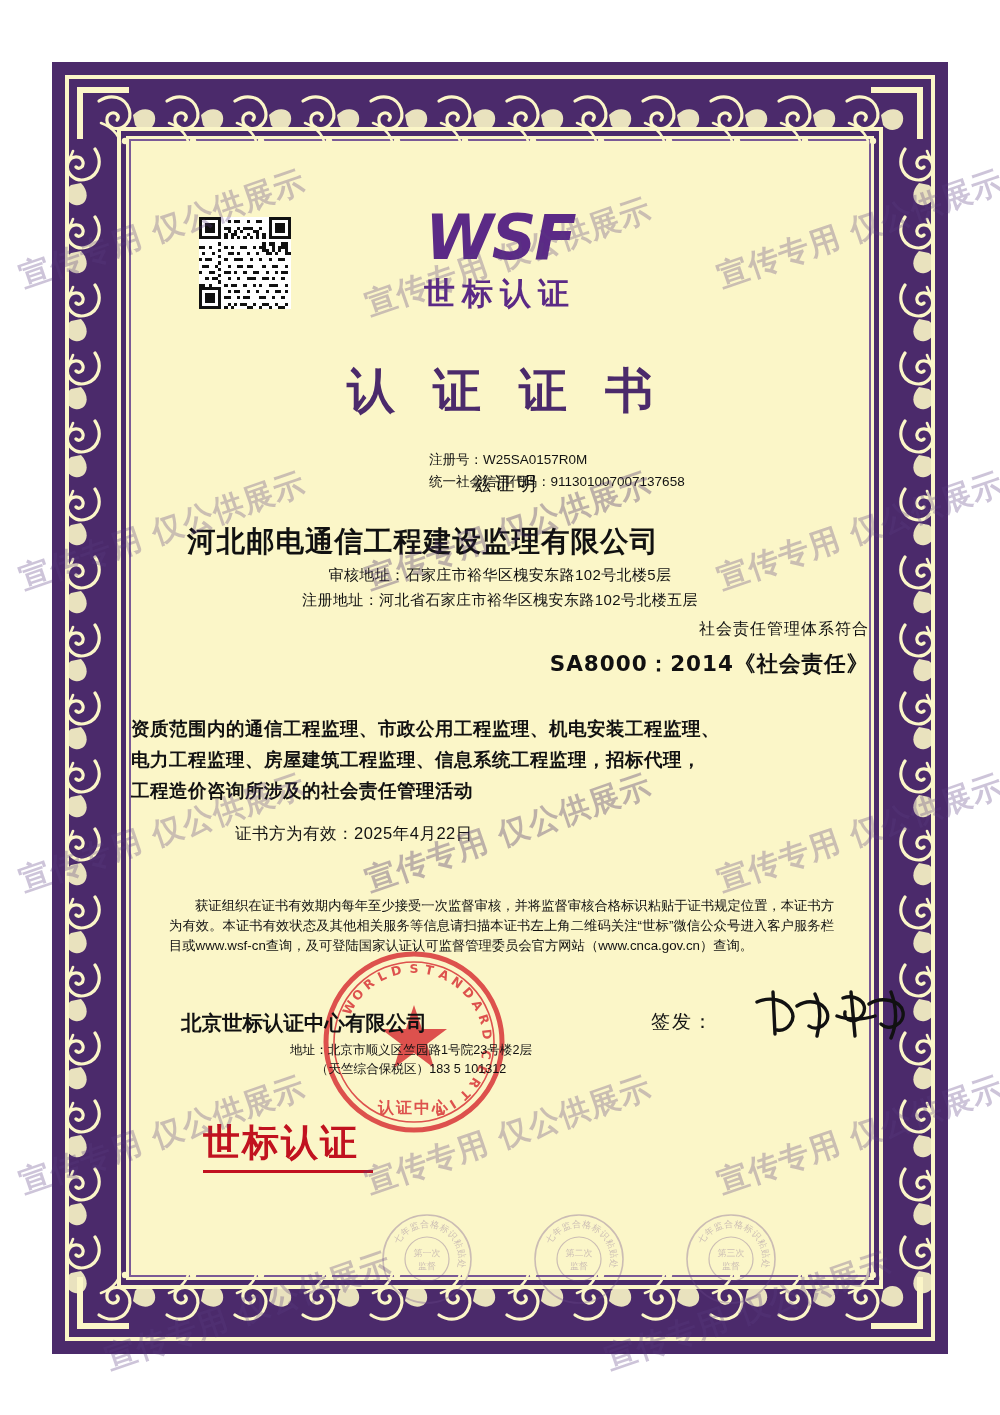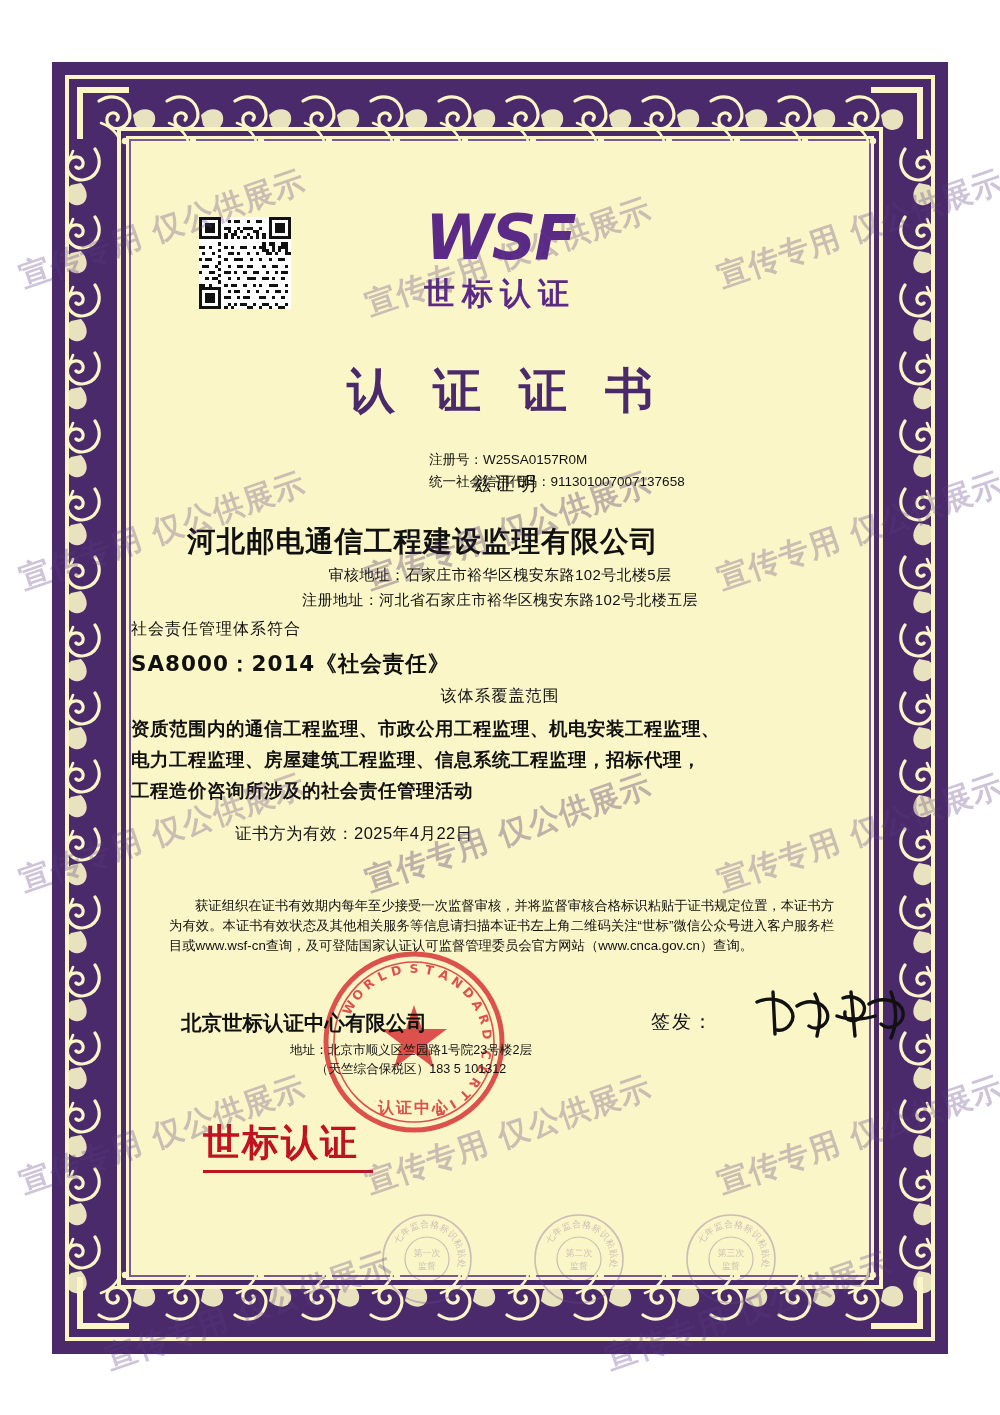--- a/index.html
+++ b/index.html
@@ -173,31 +173,31 @@
     color: #111;
     letter-spacing: 0.4px;
   }
   #addr1 { top: 425px; }
   #addr2 { top: 450px; }
 
   #sys-line {
     position: absolute;
     left: 0; top: 478px;
     width: 738px;
-    text-align: left;
+    text-align: right;
     font-size: 16px;
     color: #111;
     letter-spacing: 1px;
   }
 
   #standard {
     position: absolute;
     left: 0; top: 508px;
     width: 738px;
-    text-align: left;
+    text-align: right;
     font-family: "DejaVu Sans", sans-serif;
     font-weight: bold;
     font-size: 21.5px;
     color: #111;
     letter-spacing: 1px;
   }
 
   #scope-label {
     position: absolute;
     left: 0; top: 545px;
@@ -558,21 +558,20 @@
           <span>统一社会信用代码：</span><span>911301007007137658</span>
         </div>
       </div>
 
       <div id="company">河北邮电通信工程建设监理有限公司</div>
       <div class="addr" id="addr1">审核地址：石家庄市裕华区槐安东路102号北楼5层</div>
       <div class="addr" id="addr2">注册地址：河北省石家庄市裕华区槐安东路102号北楼五层</div>
 
       <div id="sys-line">社会责任管理体系符合</div>
       <div id="standard">SA8000：2014《社会责任》</div>
-      <div id="scope-label">该体系覆盖范围</div>
 
       <div id="scope">
         <div>资质范围内的通信工程监理、市政公用工程监理、机电安装工程监理、</div>
         <div>电力工程监理、房屋建筑工程监理、信息系统工程监理，招标代理，</div>
         <div>工程造价咨询所涉及的社会责任管理活动</div>
       </div>
 
       <div class="date-line" id="date1">证书方为有效：2025年4月22日</div>
 
       <div id="disclaimer">

